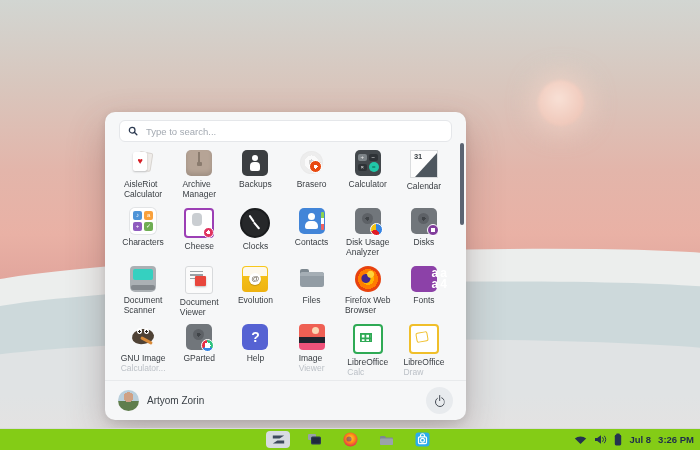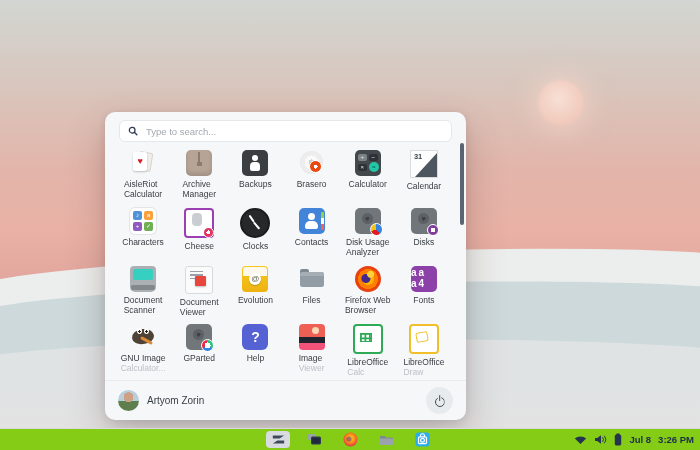--- a/index.html
+++ b/index.html
@@ -148,22 +148,22 @@
   .i-files .fbody{left:1px;top:6px;width:24px;height:15px;background:#929ca4;border-radius:2.5px;}
   .i-files .ftab{left:1px;top:3px;width:9px;height:5px;background:#7d8890;border-radius:2px 2px 0 0;}
   .i-files .ftop{left:1px;top:6px;width:24px;height:4px;background:#a5aeb5;border-radius:2.5px 2.5px 0 0;}
 
   .i-firefox{border-radius:50%;
     background:radial-gradient(circle at 60% 32%,#ffd338 0 3px,rgba(0,0,0,0) 4px),
                radial-gradient(circle at 42% 48%,#45278d 0 4px,rgba(0,0,0,0) 5px),
                radial-gradient(circle,#ffb300 0 6px,#ff7d00 6px 10px,#e8420e 10px);}
 
   .i-fonts{background:#8c41a8;border-radius:5px;}
-  .i-fonts .fo{left:0;top:2px;width:26px;color:#fff;font-size:10px;line-height:10.5px;
-    text-align:left;letter-spacing:2px;font-weight:700;}
+  .i-fonts .fo{left:12px;top:2px;width:26px;color:#fff;font-size:12px;line-height:10.5px;
+    text-align:right;letter-spacing:2px;font-weight:700;}
 
   .i-gimp .wil{left:2px;top:5px;width:22px;height:15px;background:#4f4236;
     border-radius:50% 50% 46% 46%;transform:rotate(-8deg);}
   .i-gimp .eye{width:5px;height:6px;border-radius:50%;
     background:radial-gradient(circle at 50% 60%,#2b241d 0 1.2px,#fff 1.2px);}
   .i-gimp .e1{left:7px;top:4px;}
   .i-gimp .e2{left:14px;top:4px;}
   .i-gimp .brush{left:10px;top:15px;width:13px;height:3px;background:#d98b3a;
     border-radius:2px;transform:rotate(28deg);}
 

